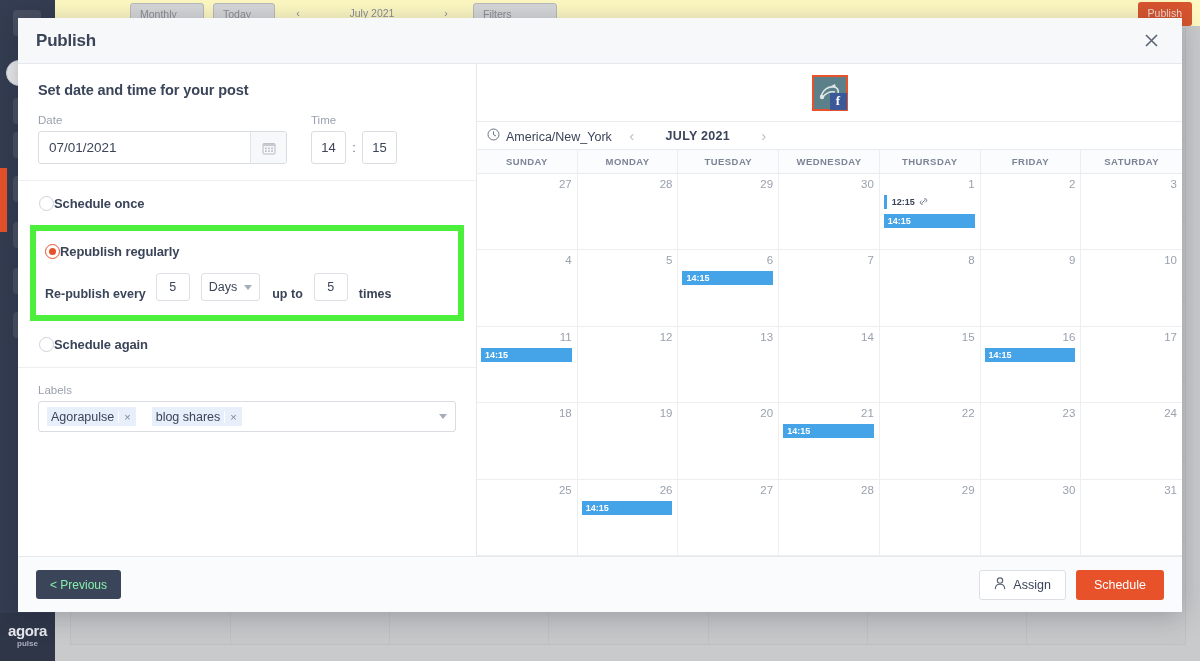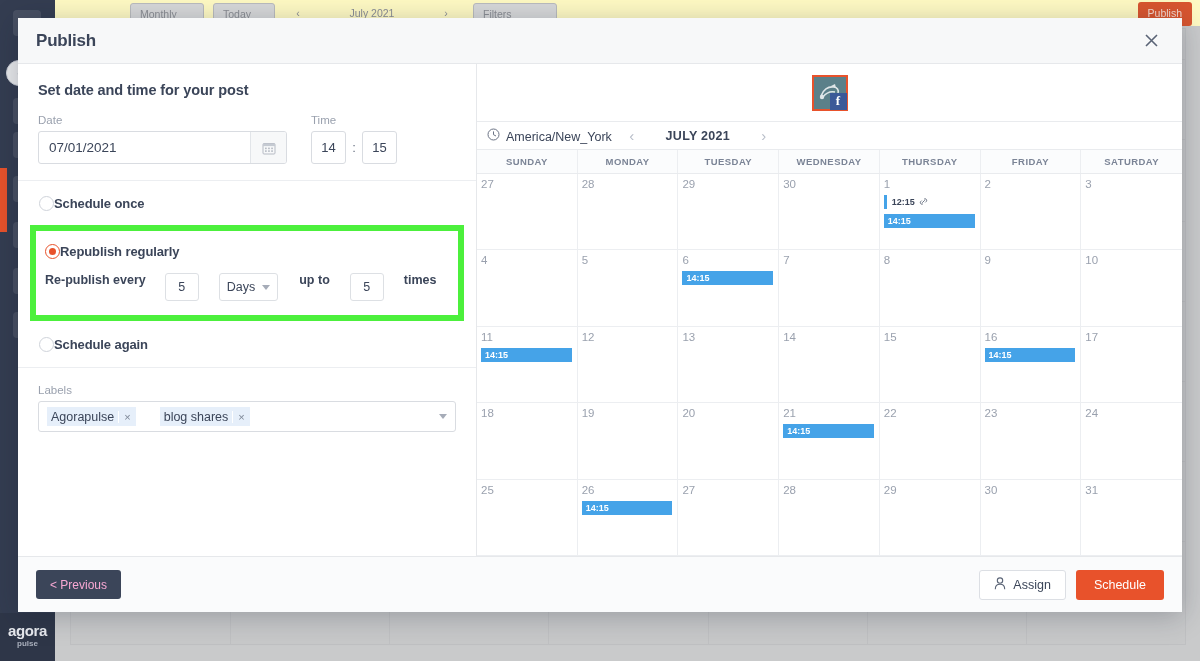--- a/index.html
+++ b/index.html
@@ -135,38 +135,38 @@
     content: ""; position: absolute; left: 3px; top: 3px;
     width: 7px; height: 7px; border-radius: 50%; background: #e8522b;
   }
   .radio-label { font-size: 13px; color: #3b4559; font-weight: bold; letter-spacing: -.1px; }
 
   #highlight-box {
     position: relative; margin: 0 12px;
     border: 6px solid #4cf03c; background: #fff;
     padding: 13px 10px 14px 9px;
   }
-  #repub-row { display: flex; align-items: flex-start; margin-top: 14px; gap: 9px; }
+  #repub-row { display: flex; align-items: flex-end; margin-top: 14px; gap: 0; }
   #repub-row .txt { font-size: 12.5px; color: #3b4559; font-weight: bold; }
   .num-box {
     width: 34px; height: 28px; border: 1px solid #dde0e4; border-radius: 3px;
     background: #fff; text-align: center; font-size: 12.5px; color: #3b4559;
     font-family: "Liberation Sans", sans-serif; outline: none;
   }
   #unit-select {
     height: 28px; border: 1px solid #dde0e4; border-radius: 3px; background: #fff;
     padding: 0 7px; font-size: 12.5px; color: #3b4559; display: flex;
     align-items: center; gap: 7px; cursor: pointer;
   }
   .caret { width: 0; height: 0; border-left: 4px solid transparent; border-right: 4px solid transparent; border-top: 5px solid #a6acb8; }
 
   #labels-section { padding: 16px 20px 0 20px; }
   #labels-input {
     margin-top: 5px; min-height: 31px; border: 1px solid #d9dce1; border-radius: 3px;
-    background: #fff; display: flex; align-items: center; padding: 0 8px; gap: 24px;
+    background: #fff; display: flex; align-items: center; padding: 0 8px; gap: 16px;
   }
   .chip { display: flex; align-items: center; background: #e6effa; font-size: 12.5px; color: #3b4559; height: 19px; }
   .chip .chip-text { padding: 0 4px; }
   .chip .chip-x { padding: 0 5px; color: #7d8796; cursor: pointer; border-left: 1px solid #fff; font-size: 11px; }
   #labels-caret { margin-left: auto; }
 
   
   #right-panel { flex: 1; display: flex; flex-direction: column; background: #fff; }
   #avatar-bar { height: 57px; display: flex; align-items: center; justify-content: center; }
   #avatar {
@@ -202,36 +202,36 @@
     border-right: 1px solid #eceef1;
   }
   #cal-dow div:last-child { border-right: none; }
 
   #cal-grid { flex: 1; display: grid; grid-template-columns: repeat(7,1fr); grid-auto-rows: 1fr; }
   .cal-cell {
     border-right: 1px solid #eceef1; border-bottom: 1px solid #eceef1;
     padding: 4px 5px 0 4px; position: relative; min-width: 0;
   }
   .cal-cell:nth-child(7n) { border-right: none; }
-  .daynum { font-size: 11.5px; color: #9aa1ae; text-align: left; display: block; }
+  .daynum { font-size: 11.5px; color: #9aa1ae; text-align: right; display: block; }
   .event {
     margin-top: 5px; height: 14px; display: flex; align-items: center;
     font-size: 9px; font-weight: bold; padding-left: 4px; gap: 4px;
     cursor: pointer;
   }
   .event.filled { background: #45a3e8; color: #fff; }
   .event.outline { background: #fff; color: #3b4559; border-left: 3px solid #45a3e8; padding-left: 5px; }
 
   
   #modal-footer {
     flex: 0 0 56px; height: 56px; border-top: 1px solid #e6e8eb; background: #fafbfc;
     display: flex; align-items: center; padding: 0 18px;
   }
   #prev-btn {
-    background: #3b4559; color: #f9a8d4; border: none; border-radius: 3px;
+    background: #3b4559; color: #86efac; border: none; border-radius: 3px;
     height: 29px; padding: 0 14px; font-size: 12px; cursor: pointer;
     font-family: "Liberation Sans", sans-serif;
   }
   #footer-right { margin-left: auto; display: flex; align-items: center; gap: 10px; }
   #assign-btn {
     background: #fff; border: 1px solid #dcdfe4; border-radius: 3px; height: 30px;
     padding: 0 14px; font-size: 12.5px; color: #3b4559; cursor: pointer;
     display: flex; align-items: center; gap: 7px;
     font-family: "Liberation Sans", sans-serif;
   }

